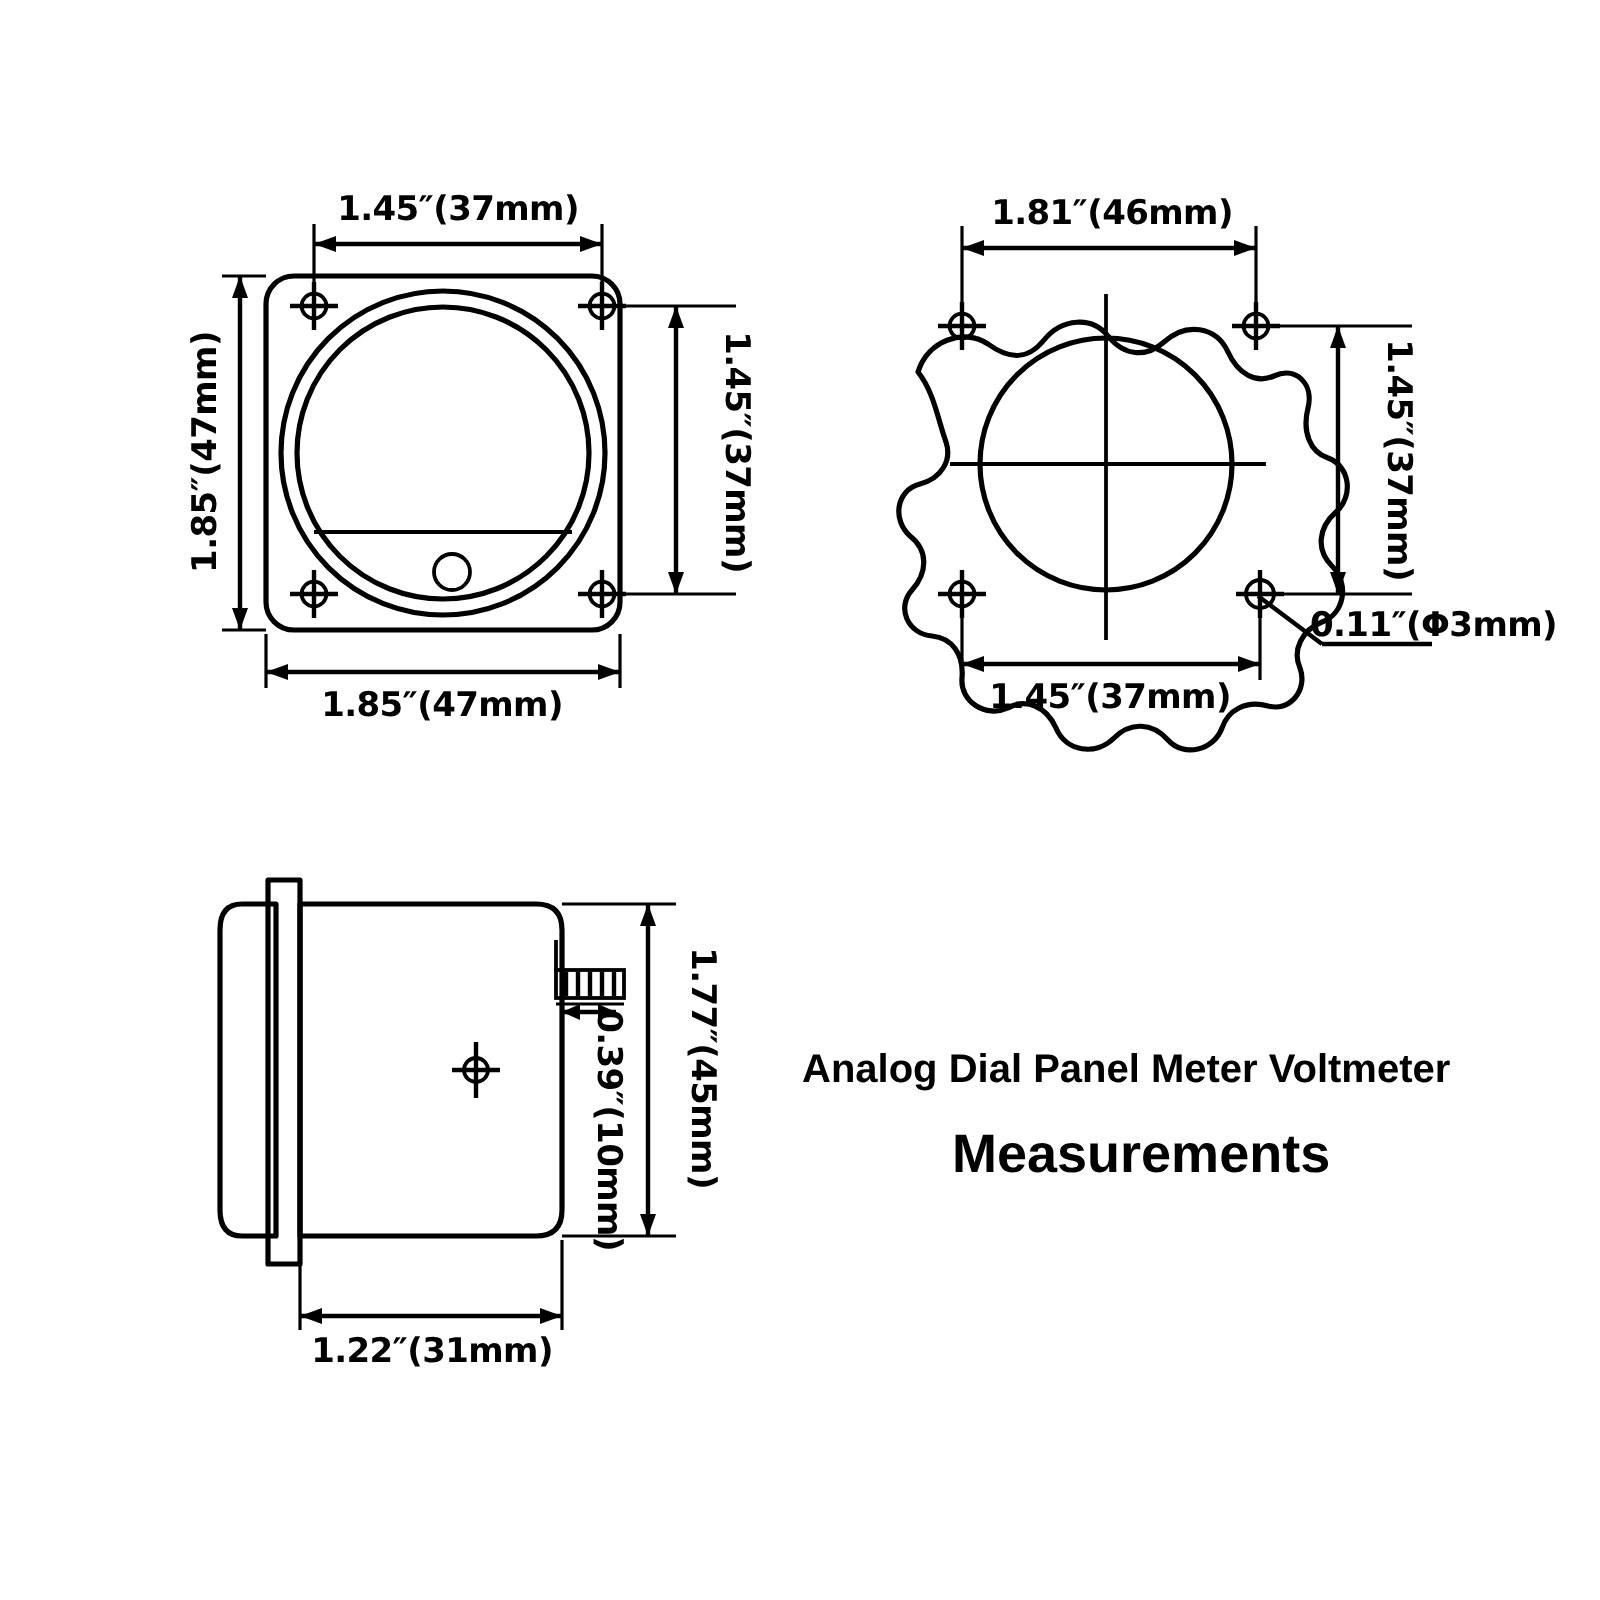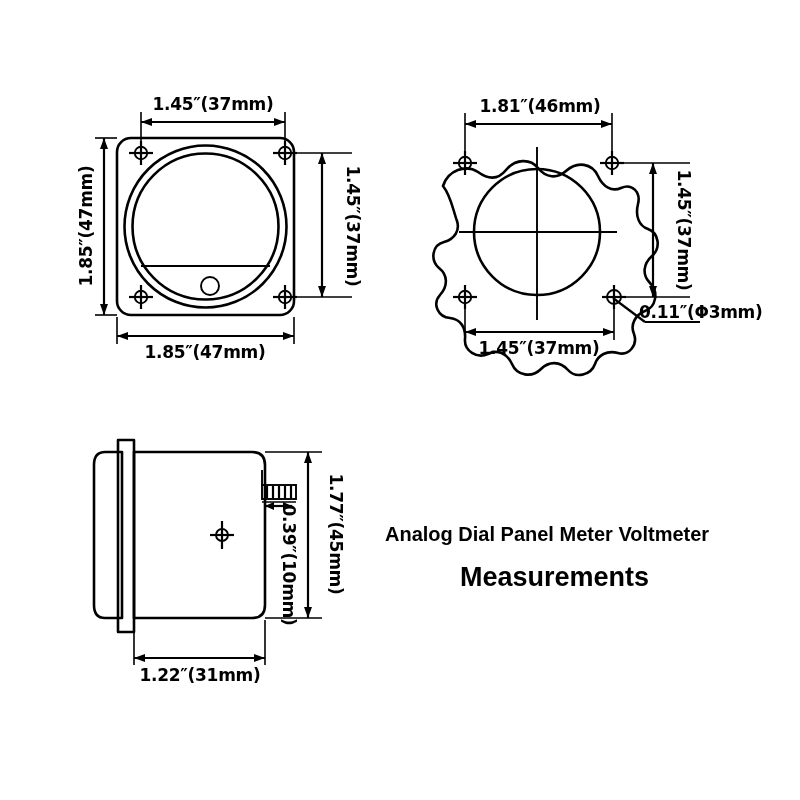--- a/index.html
+++ b/index.html
@@ -7,20 +7,21 @@
     padding: 0;
     background: #ffffff;
   }
   #page {
     position: relative;
     width: 768px;
     height: 800px;
     background: #ffffff;
     overflow: hidden;
     font-family: "DejaVu Sans", sans-serif;
+    margin-left: 16px;
   }
   svg.drawing {
     position: absolute;
     left: 0;
     top: 0;
     width: 800px;
     height: 800px;
   }
   .outline {
     stroke: #000000;

